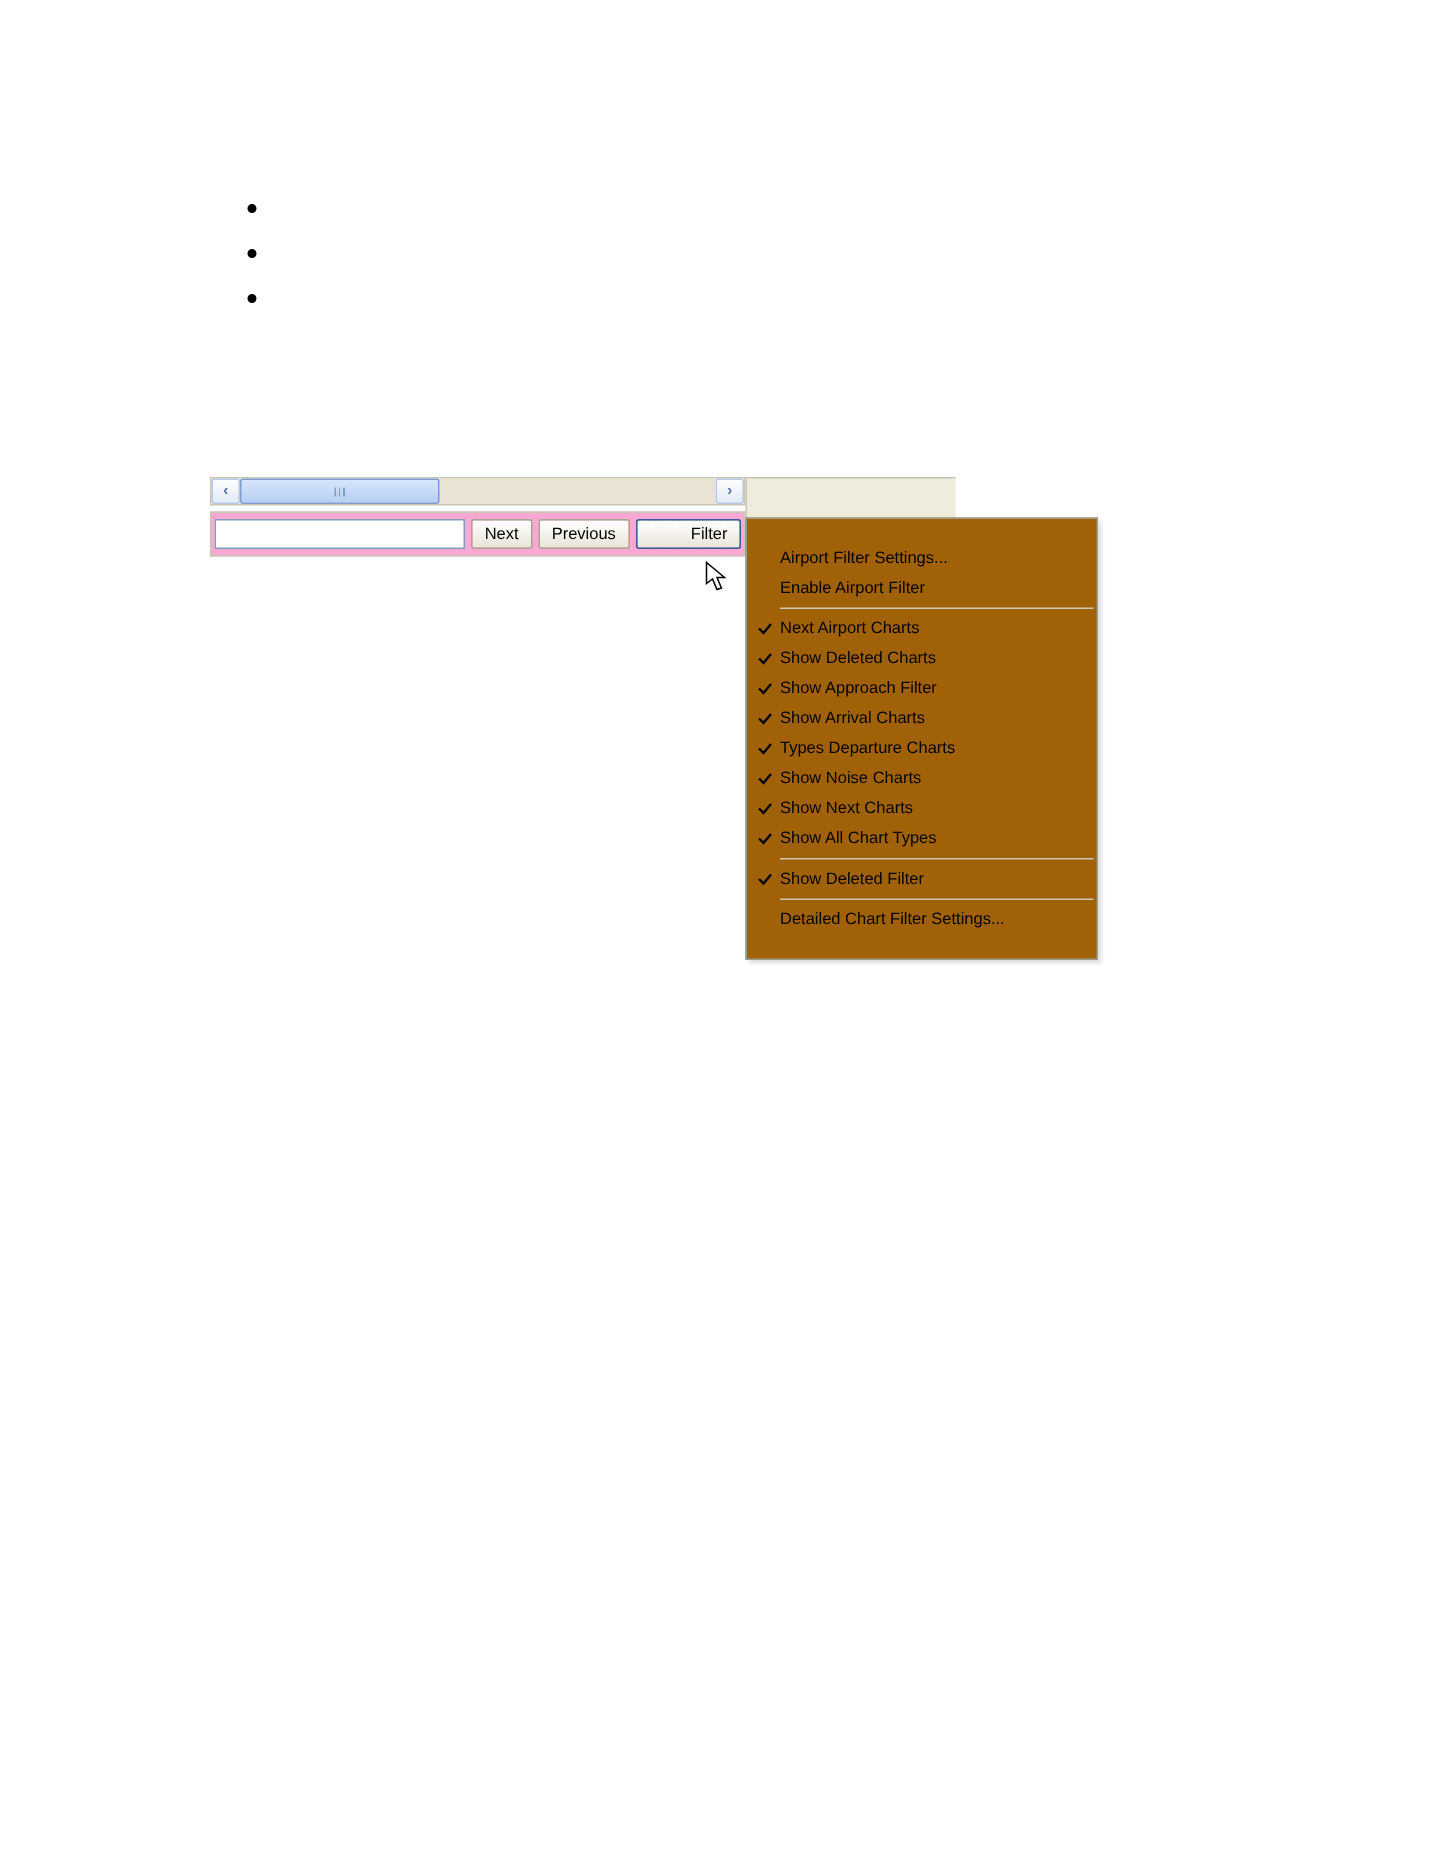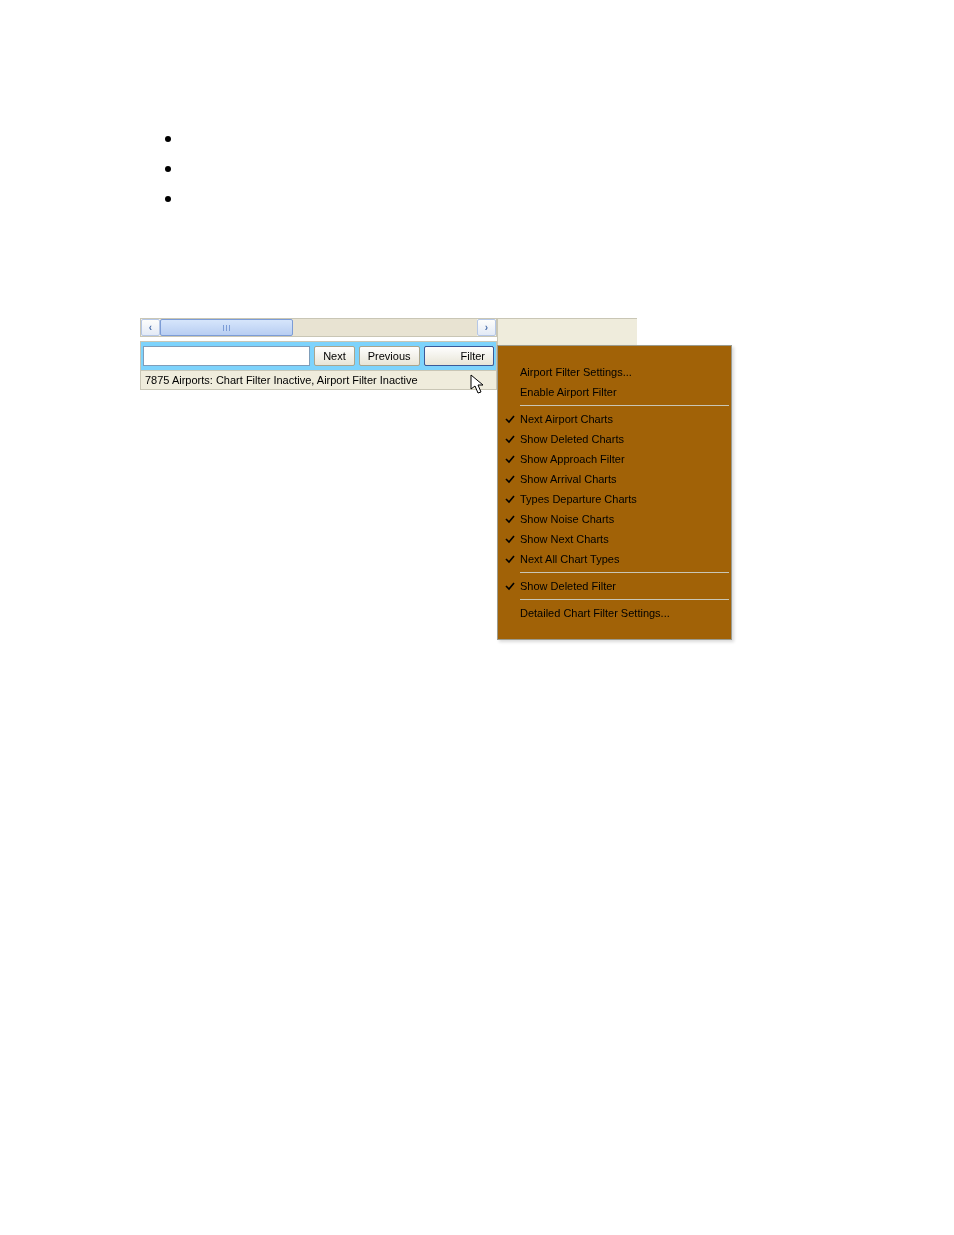--- a/index.html
+++ b/index.html
@@ -70,21 +70,21 @@
   align-items:center;
   justify-content:center;
 }
 .scroll-thumb .grip {
   width: 8px; height:6px;
   background: repeating-linear-gradient(90deg,#7c9cd6 0 1px, transparent 1px 3px);
 }
 
 .controls-row {
   margin-top: 4px;
-  background: #7dd3fc;
+  background: #f9a8d4;
   border: 1px solid #c9c6b5;
   height: 24px;
   display: flex;
   align-items: center;
   padding: 2px;
   gap: 4px;
 }
 .search-input {
   flex: 1;
   height: 18px;
@@ -203,21 +203,20 @@
     </div>
   </div>
 
   <div class="controls-row">
     <input class="search-input" type="text" value="" style="">
     <button class="win-btn">Next</button>
     <button class="win-btn">Previous</button>
     <button class="win-btn focused">Filter</button>
   </div>
 
-  <div class="status-row">7875 Airports: Chart Filter Inactive, Airport Filter Inactive</div>
 </div>
 
 <div class="gap-panel"></div>
 
 <div class="context-menu">
 
   <div class="menu-item">
     <span class="check-col"></span>
     <span class="label-col">Airport Filter Settings...</span>
   </div>
@@ -283,21 +282,21 @@
         </svg>
     </span>
     <span class="label-col">Show Next Charts</span>
   </div>
   <div class="menu-item">
     <span class="check-col">
       <svg class="check-svg" viewBox="0 0 10 10">
           <path d="M1 5 L4 8 L9 2" stroke="#000" stroke-width="1.6" fill="none"></path>
         </svg>
     </span>
-    <span class="label-col">Next All Chart Types</span>
+    <span class="label-col">Show All Chart Types</span>
   </div>
 
   <div class="menu-sep"></div>
 
   <div class="menu-item">
     <span class="check-col">
       <svg class="check-svg" viewBox="0 0 10 10">
           <path d="M1 5 L4 8 L9 2" stroke="#000" stroke-width="1.6" fill="none"></path>
         </svg>
     </span>

